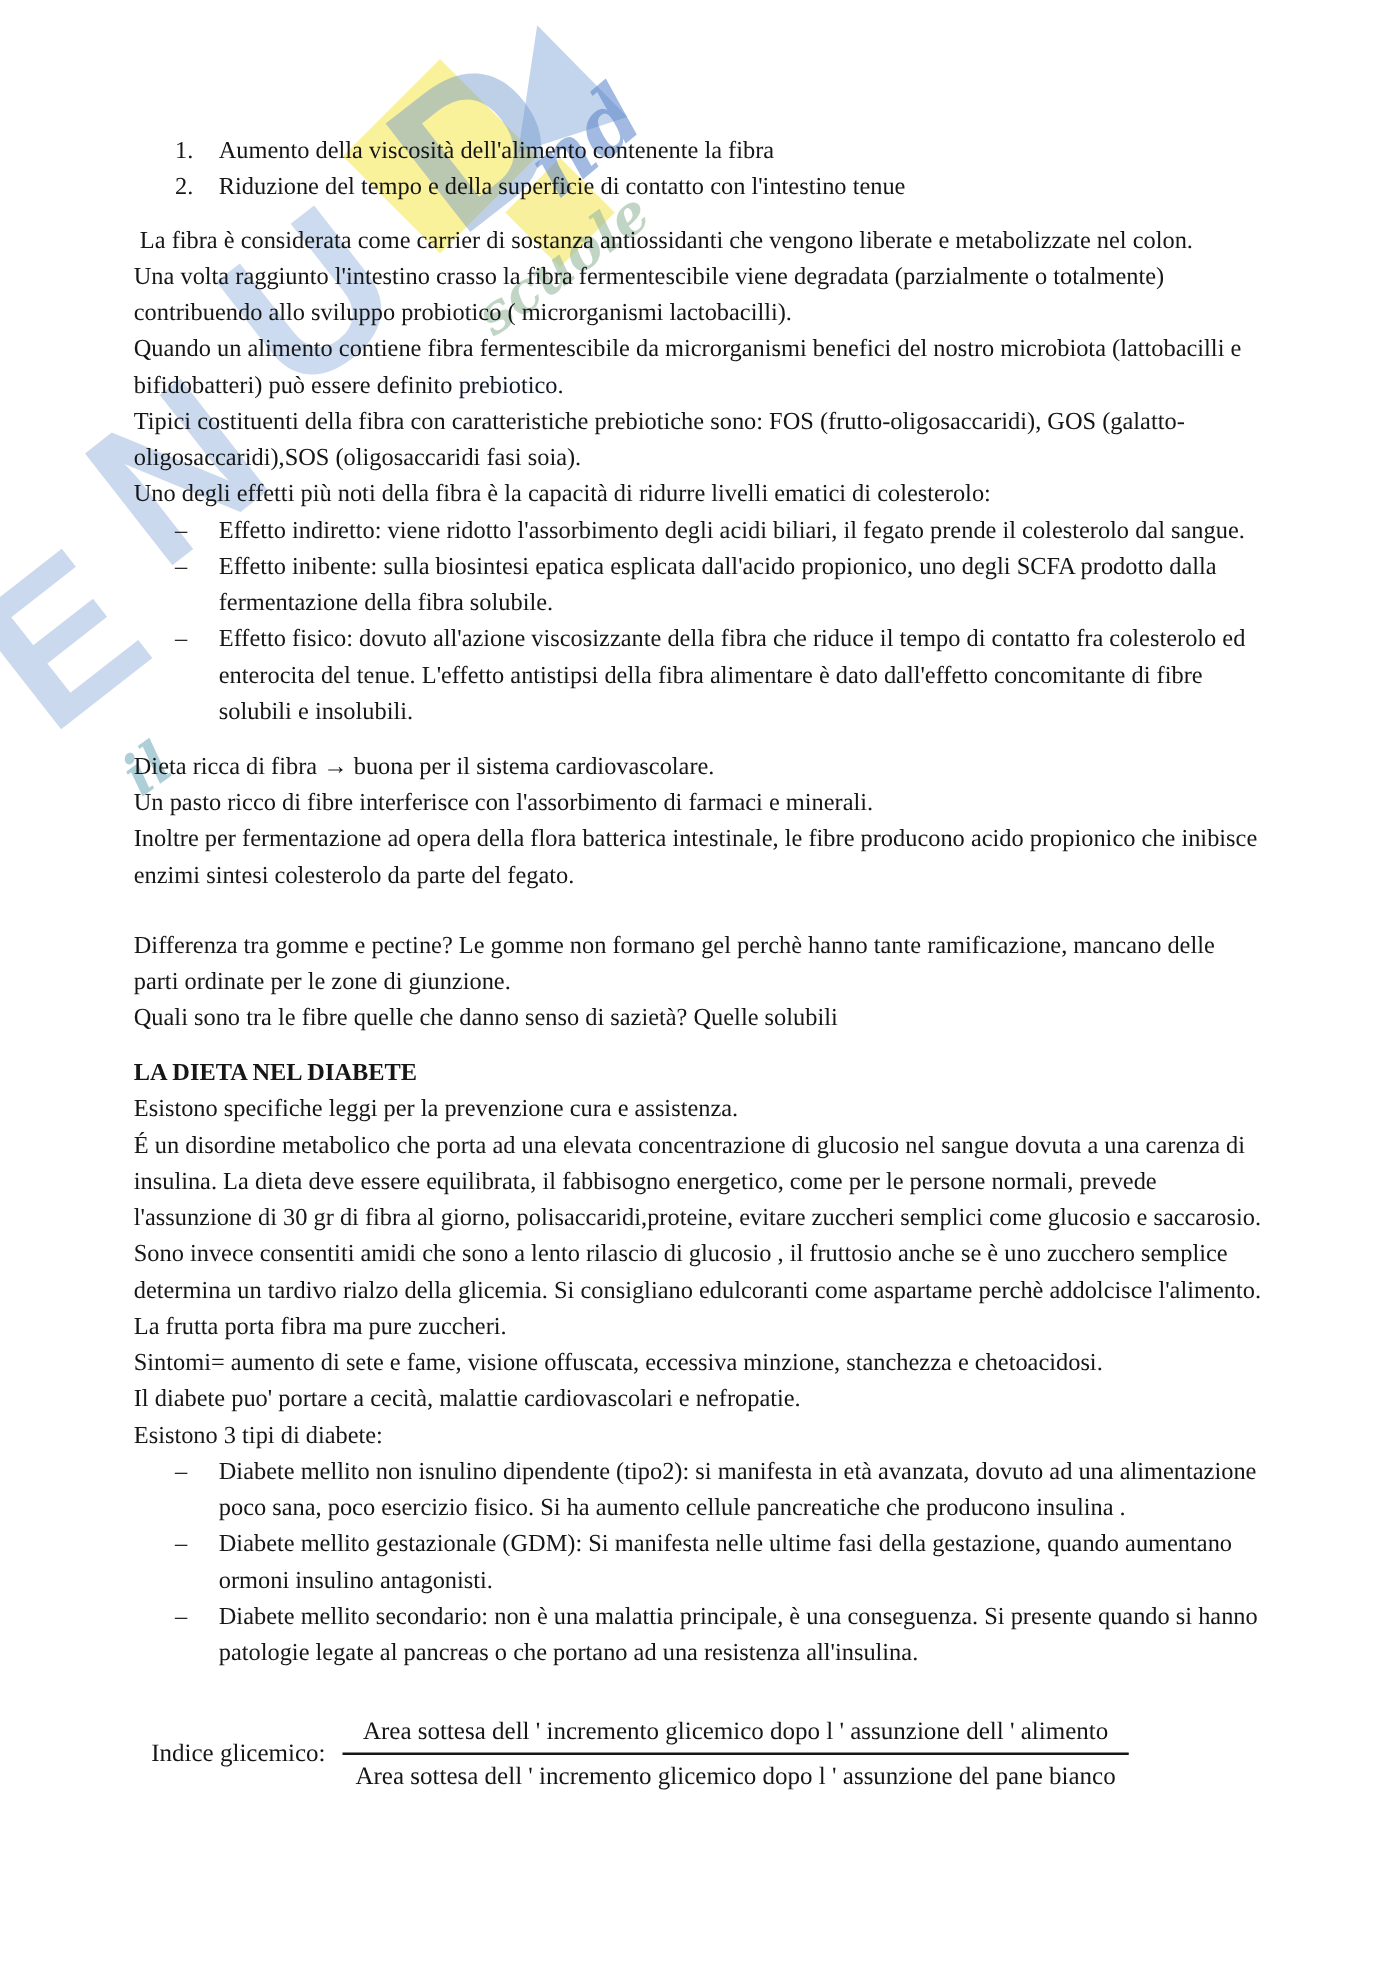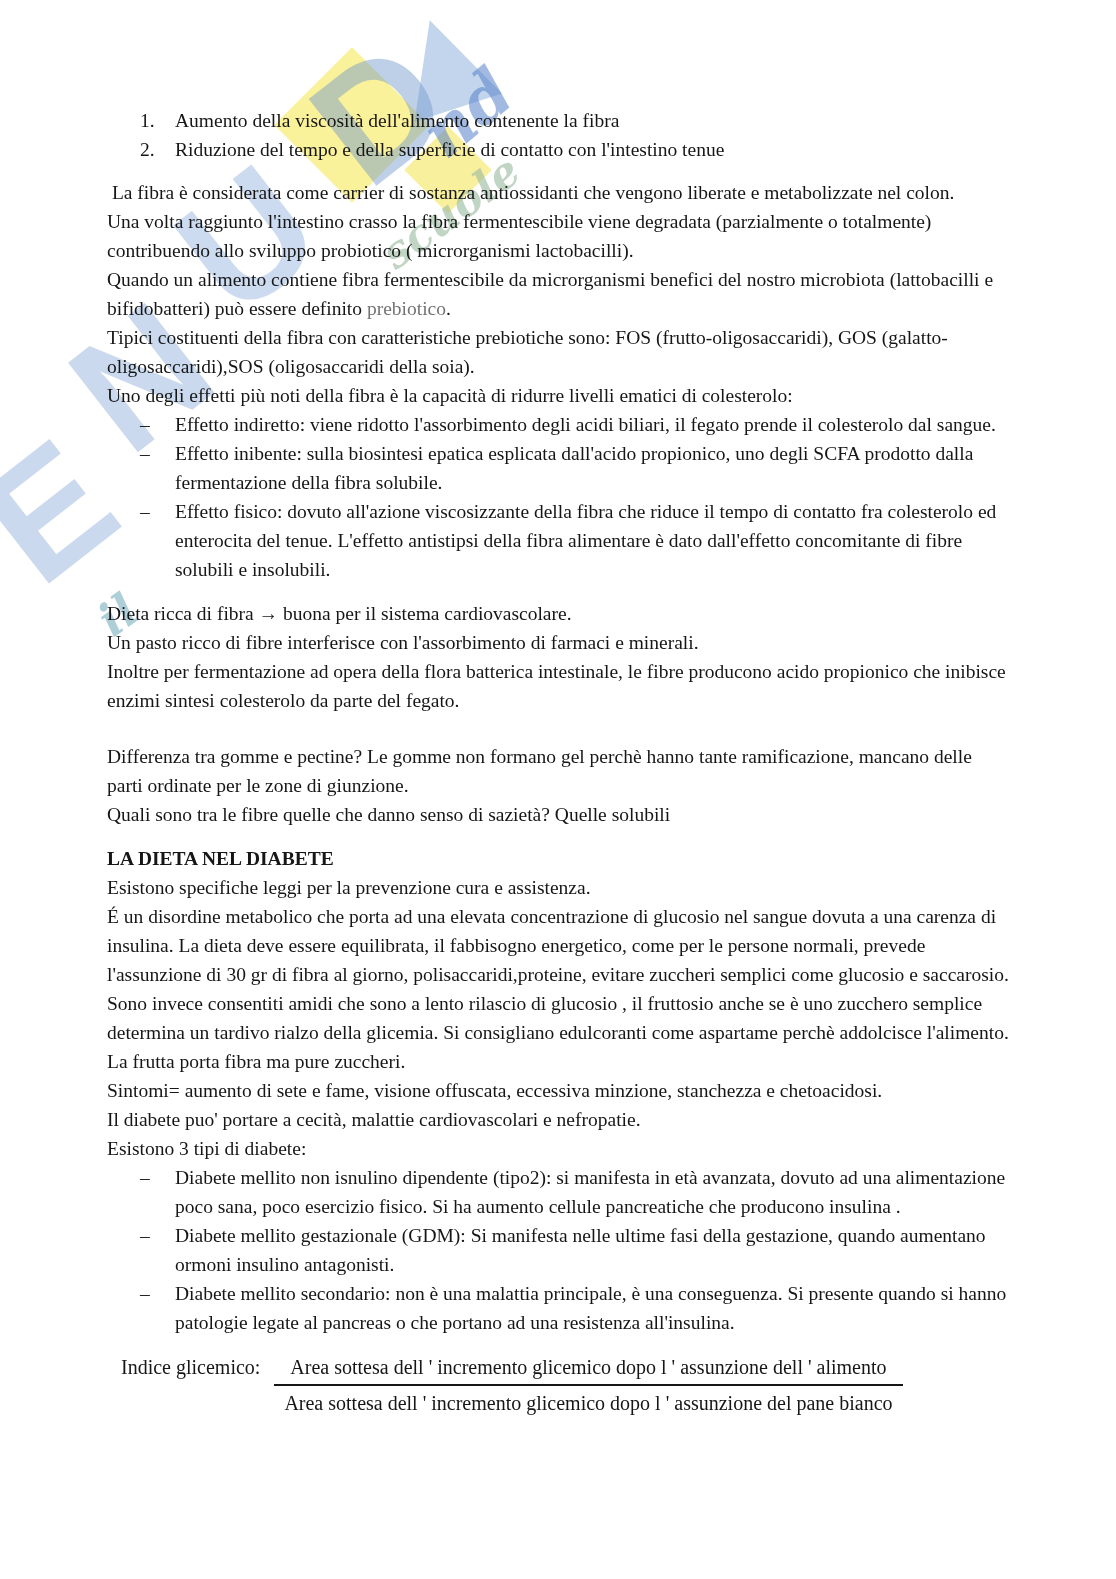--- a/index.html
+++ b/index.html
@@ -55,21 +55,22 @@
     font-size: 19.5px;
     line-height: 29px;
   }
   .para { }
   .heading { font-weight: bold; }
   .b { font-weight: normal; margin-top: 44px; }
   .li { position: relative; padding-left: 68px; }
   .li .marker { position: absolute; left: 33px; top: 0; }
   .formula {
     display: flex;
-    margin-top: 16px;
+    align-items: center;
+    margin-top: 34px;
   }
   .formula-label {
     flex: 0 0 auto;
     padding-right: 14px;
     font-size: 20px;
     padding-left: 14px;
   }
   .fraction {
     flex: 0 0 auto;
     display: inline-block;
@@ -110,22 +111,22 @@
 
   <div class="content">
     <div id="doc">
         <div>
           <div class="li"><span class="marker">1.</span><span><span>Aumento della viscosità dell'alimento contenente la fibra</span></span></div>
           <div class="li"><span class="marker">2.</span><span><span>Riduzione del tempo e della superficie di contatto con l'intestino tenue</span></span></div>
         </div>
         <div style="height: 14px;"></div>
         <div class="para"><span>&nbsp;La fibra è considerata come carrier di sostanza antiossidanti che vengono liberate e metabolizzate nel colon.</span></div>
         <div class="para"><span>Una volta raggiunto l'intestino crasso la fibra fermentescibile viene degradata (parzialmente o totalmente) contribuendo allo sviluppo probiotico ( microrganismi lactobacilli).</span></div>
-        <div class="para"><span>Quando un alimento contiene fibra fermentescibile da microrganismi benefici del nostro microbiota (lattobacilli e bifidobatteri) può essere definito </span><span style="color: #737373;">prebiotico</span><span>.</span></div>
-        <div class="para"><span>Tipici costituenti della fibra con caratteristiche prebiotiche sono: </span><span class="b">FOS</span><span> (frutto-oligosaccaridi), </span><span class="b">GOS</span><span> (galatto-oligosaccaridi),</span><span class="b">SOS</span><span> (oligosaccaridi della soia).</span></div>
+        <div class="para"><span>Quando un alimento contiene fibra fermentescibile da microrganismi benefici del nostro microbiota (lattobacilli e bifidobatteri) può essere definito </span><span style="color: #0f172a;">prebiotico</span><span>.</span></div>
+        <div class="para"><span>Tipici costituenti della fibra con caratteristiche prebiotiche sono: </span><span class="b">FOS</span><span> (frutto-oligosaccaridi), </span><span class="b">GOS</span><span> (galatto-oligosaccaridi),</span><span class="b">SOS</span><span> (oligosaccaridi fasi soia).</span></div>
         <div class="para"><span>Uno degli effetti più noti della fibra è la capacità di ridurre livelli ematici di colesterolo:</span></div>
         <div>
           <div class="li"><span class="marker">–</span><span><span>Effetto indiretto: viene ridotto l'assorbimento degli acidi biliari, il fegato prende il colesterolo dal sangue.</span></span></div>
           <div class="li"><span class="marker">–</span><span><span>Effetto inibente: sulla biosintesi epatica esplicata dall'acido propionico, uno degli SCFA prodotto dalla fermentazione della fibra solubile.</span></span></div>
           <div class="li"><span class="marker">–</span><span><span>Effetto fisico: dovuto all'azione viscosizzante della fibra che riduce il tempo di contatto fra colesterolo ed enterocita del tenue. L'effetto antistipsi della fibra alimentare è dato dall'effetto concomitante di fibre solubili e insolubili.</span></span></div>
         </div>
         <div style="height: 15px;"></div>
         <div class="para"><span>Dieta ricca di fibra → buona per il sistema cardiovascolare.</span></div>
         <div class="para"><span>Un pasto ricco di fibre interferisce con l'assorbimento di farmaci e minerali.</span></div>
         <div class="para"><span>Inoltre per fermentazione ad opera della flora batterica intestinale, le fibre producono acido propionico che inibisce enzimi sintesi colesterolo da parte del fegato.</span></div>

